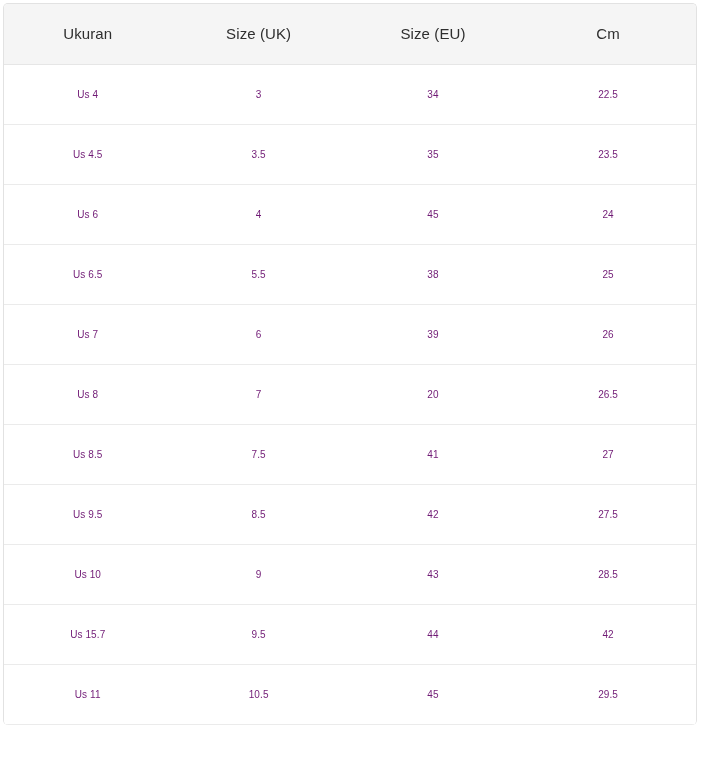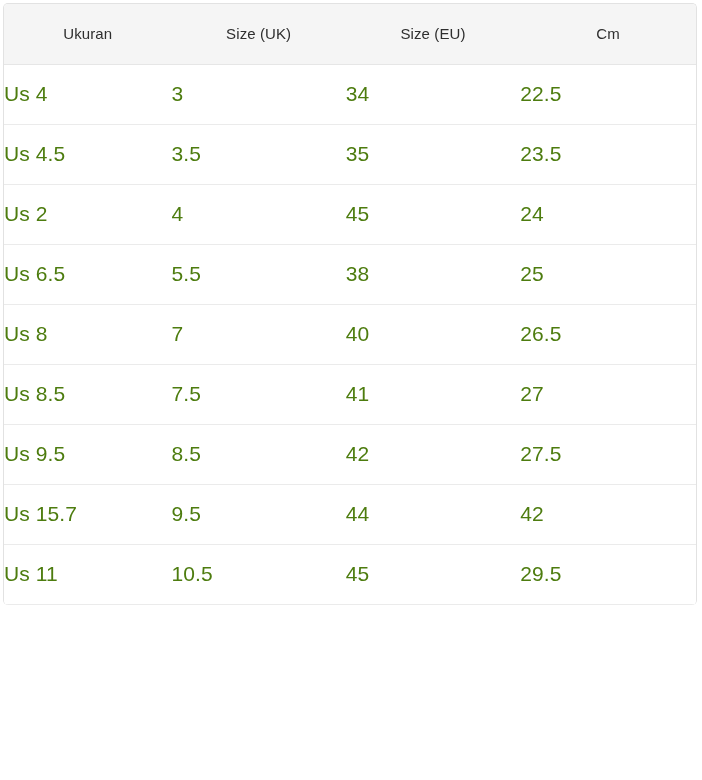--- a/index.html
+++ b/index.html
@@ -58,24 +58,24 @@
     letter-spacing: 0.1px;
     white-space: nowrap;
   }
 
   tbody tr.data-row {
     background: #ffffff;
   }
 
   tbody td {
     height: 60px;
-    font-size: 21px;
+    font-size: 10px;
     font-weight: 400;
-    color: #4d7c0f;
-    text-align: left;
+    color: #701a75;
+    text-align: center;
     vertical-align: middle;
     border-bottom: 1px solid #ebebeb;
     letter-spacing: 0.1px;
     white-space: nowrap;
   }
 
   tbody tr.data-row:last-child td {
     border-bottom: 1px solid #ebebeb;
   }
 </style>
@@ -106,48 +106,60 @@
           <td>34</td>
           <td>22.5</td>
         </tr>
         <tr class="data-row">
           <td>Us 4.5</td>
           <td>3.5</td>
           <td>35</td>
           <td>23.5</td>
         </tr>
         <tr class="data-row">
-          <td>Us 2</td>
+          <td>Us 6</td>
           <td>4</td>
           <td>45</td>
           <td>24</td>
         </tr>
         <tr class="data-row">
           <td>Us 6.5</td>
           <td>5.5</td>
           <td>38</td>
           <td>25</td>
         </tr>
         <tr class="data-row">
+          <td>Us 7</td>
+          <td>6</td>
+          <td>39</td>
+          <td>26</td>
+        </tr>
+        <tr class="data-row">
           <td>Us 8</td>
           <td>7</td>
-          <td>40</td>
+          <td>20</td>
           <td>26.5</td>
         </tr>
         <tr class="data-row">
           <td>Us 8.5</td>
           <td>7.5</td>
           <td>41</td>
           <td>27</td>
         </tr>
         <tr class="data-row">
           <td>Us 9.5</td>
           <td>8.5</td>
           <td>42</td>
           <td>27.5</td>
+        </tr>
+        <tr class="data-row">
+          <td>Us 10</td>
+          <td>9</td>
+          <td>43</td>
+          <td>28.5</td>
         </tr>
         <tr class="data-row">
           <td>Us 15.7</td>
           <td>9.5</td>
           <td>44</td>
           <td>42</td>
         </tr>
         <tr class="data-row">
           <td>Us 11</td>
           <td>10.5</td>

